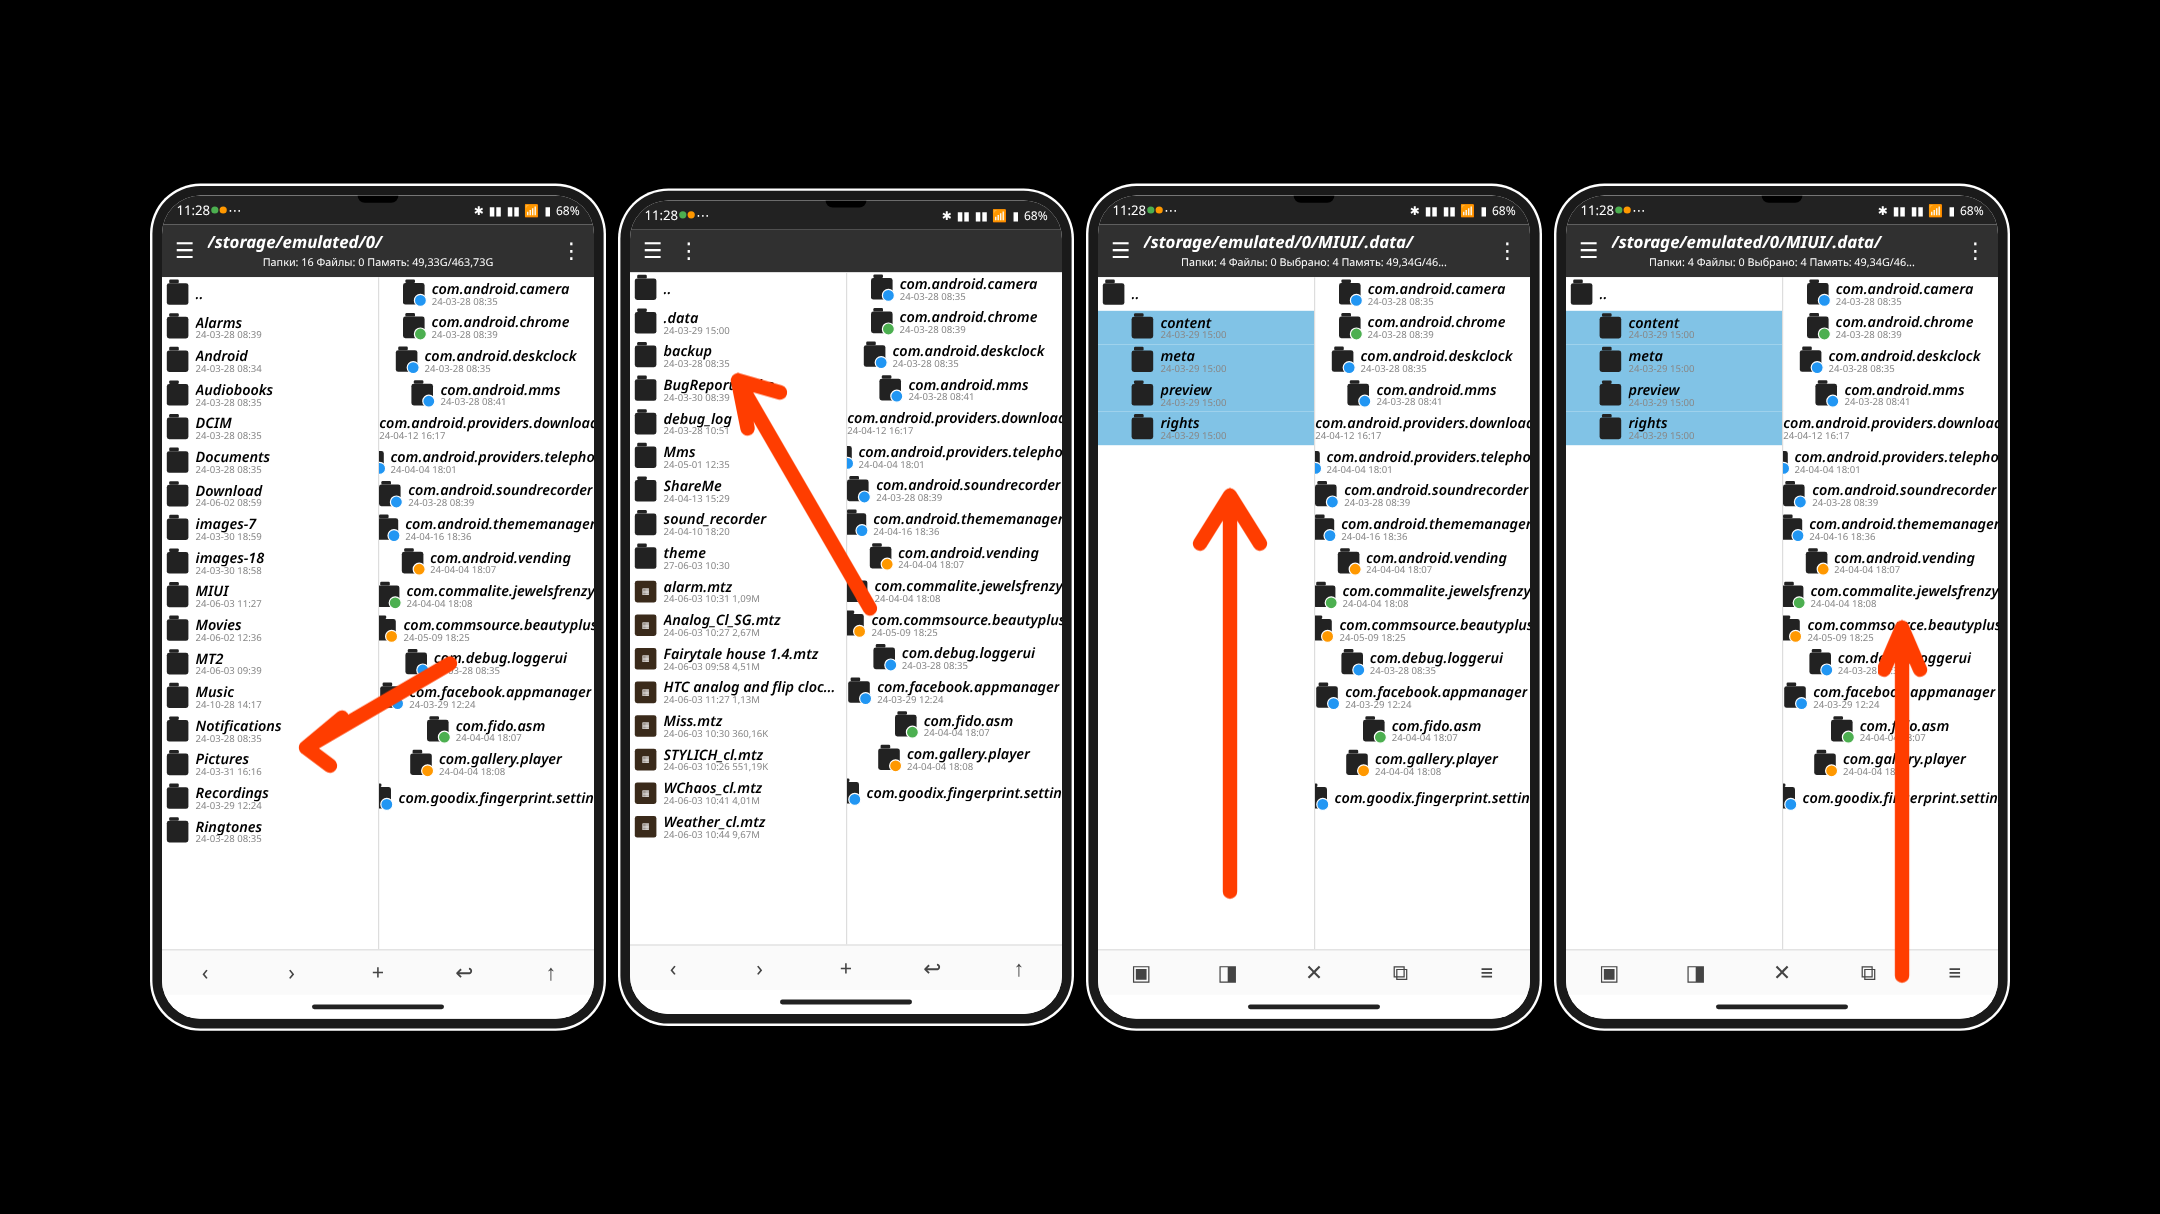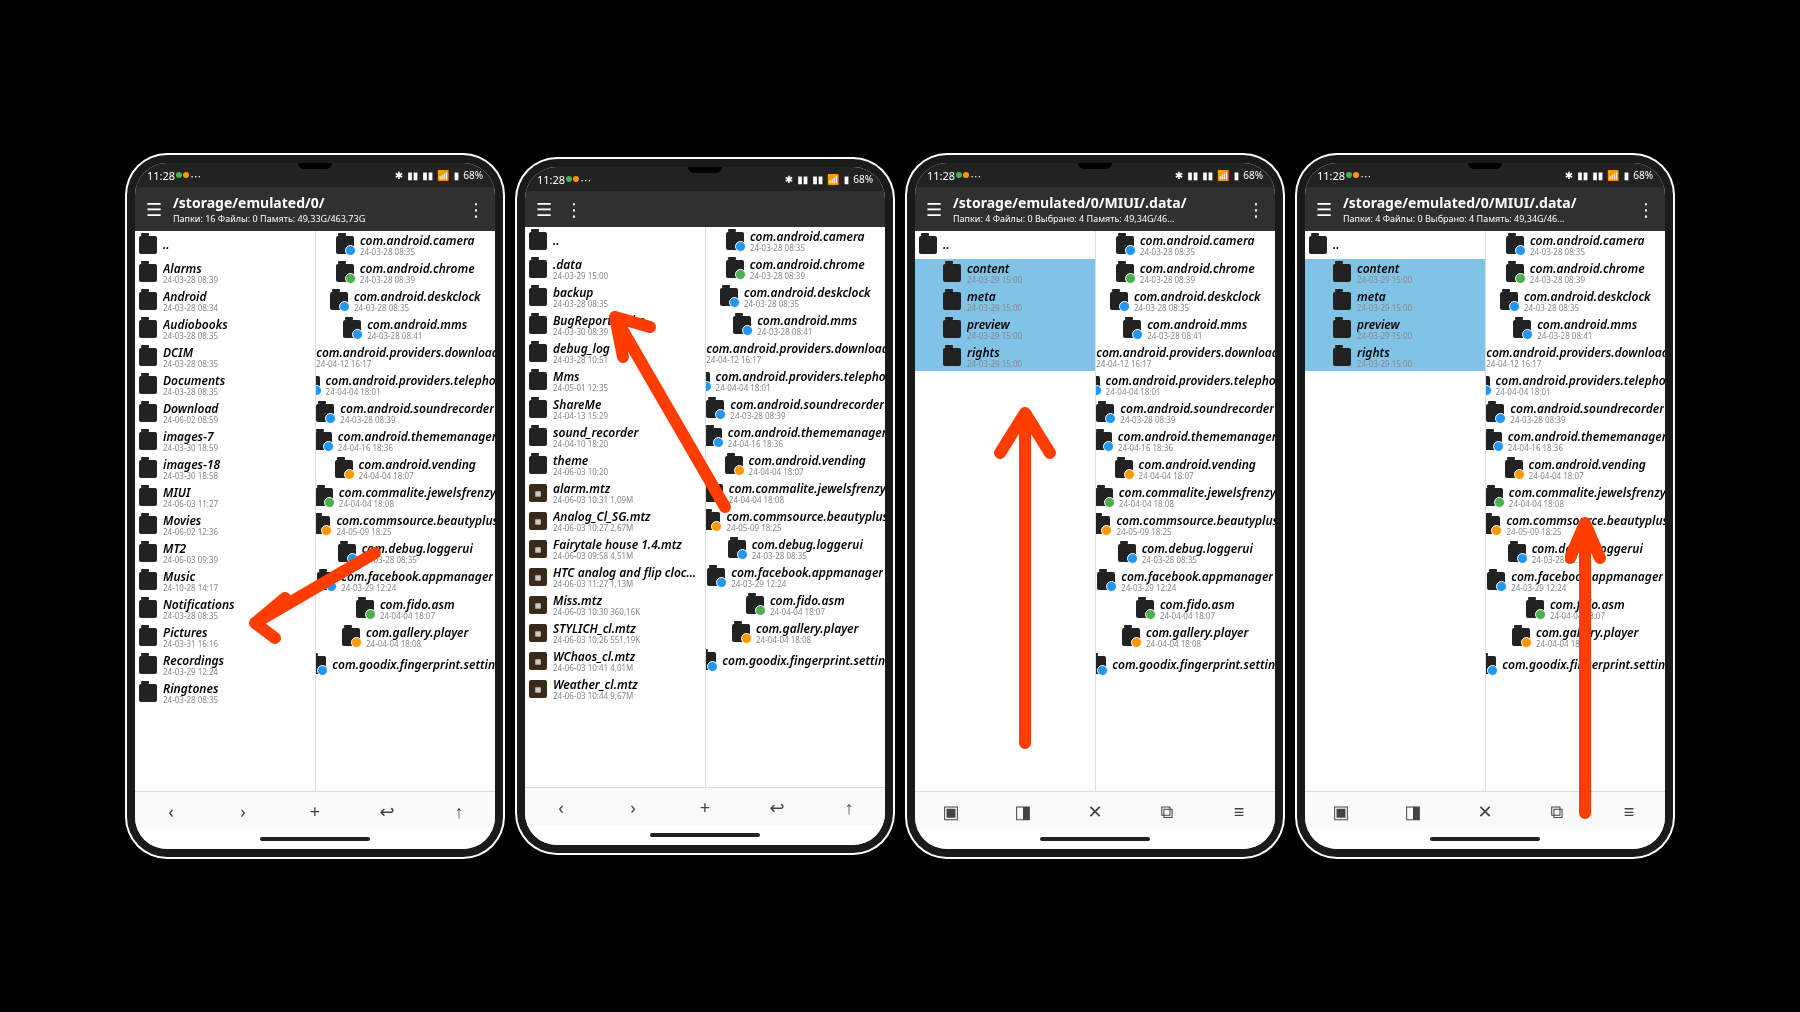--- a/index.html
+++ b/index.html
@@ -47,22 +47,22 @@
   .appbar {
     background: #303030;
     color: #fff;
     padding: 6px 8px;
     display: flex;
     align-items: center;
     gap: 8px;
   }
   .appbar .menu-icon, .appbar .more-icon { width: 22px; text-align:center; font-size:18px; cursor:pointer; }
   .appbar .title-block { flex: 1; overflow:hidden; }
-  .appbar .path { font-size: 14px; font-weight: 700; white-space:nowrap; overflow:hidden; text-overflow:ellipsis; }
-  .appbar .stats { font-size: 9px; white-space:nowrap; overflow:hidden; text-overflow:ellipsis; }
+  .appbar .path { font-size: 14px; font-weight: 700; font-style: italic; white-space:nowrap; overflow:hidden; text-overflow:ellipsis; }
+  .appbar .stats { font-size: 9px; white-space:nowrap; overflow:hidden; text-overflow:ellipsis;text-align:center; }
   .panes {
     display: flex;
     height: 560px;
     background:#fff;
   }
   .pane {
     flex: 1;
     overflow-y: hidden;
     border-right: 1px solid #ddd;
     display:flex;
@@ -471,21 +471,21 @@
           <div class="ico folder "></div>
           <div class="txt">
             <div class="name">sound_recorder</div>
             <div class="meta">24-04-10 18:20</div>
           </div>
         </div>
         <div class="row">
           <div class="ico folder "></div>
           <div class="txt">
             <div class="name">theme</div>
-            <div class="meta">24-06-03 10:20</div>
+            <div class="meta">27-06-03 10:30</div>
           </div>
         </div>
         <div class="row">
           <div class="ico mtz">▦</div>
           <div class="txt">
             <div class="name">alarm.mtz</div>
             <div class="meta">24-06-03 10:31  1,09M</div>
           </div>
         </div>
         <div class="row">

